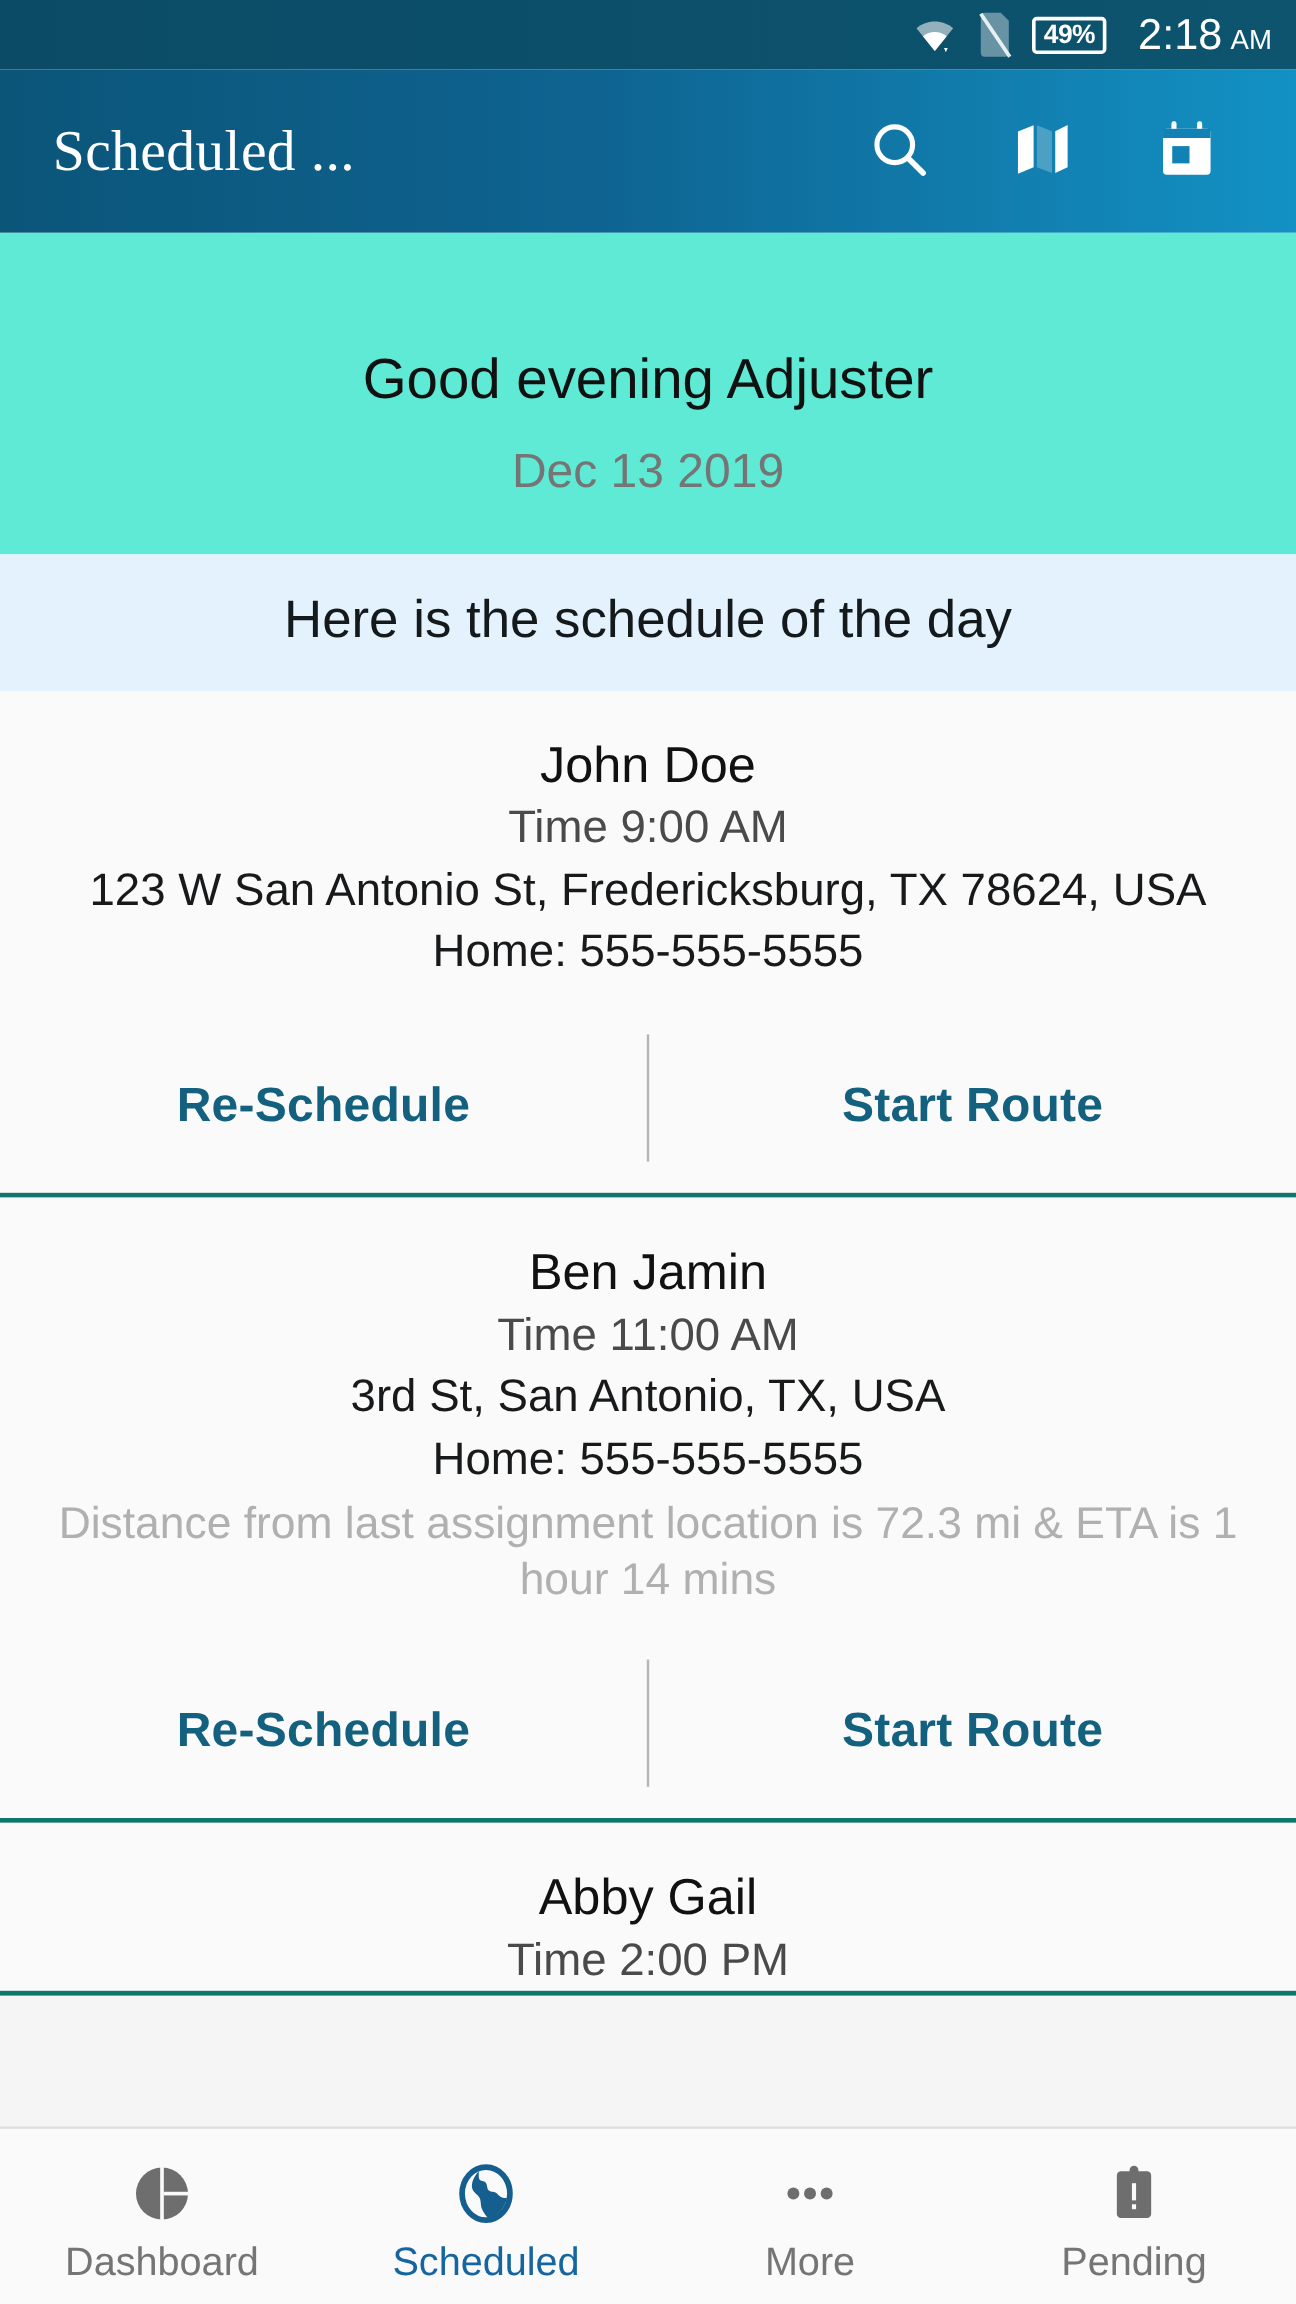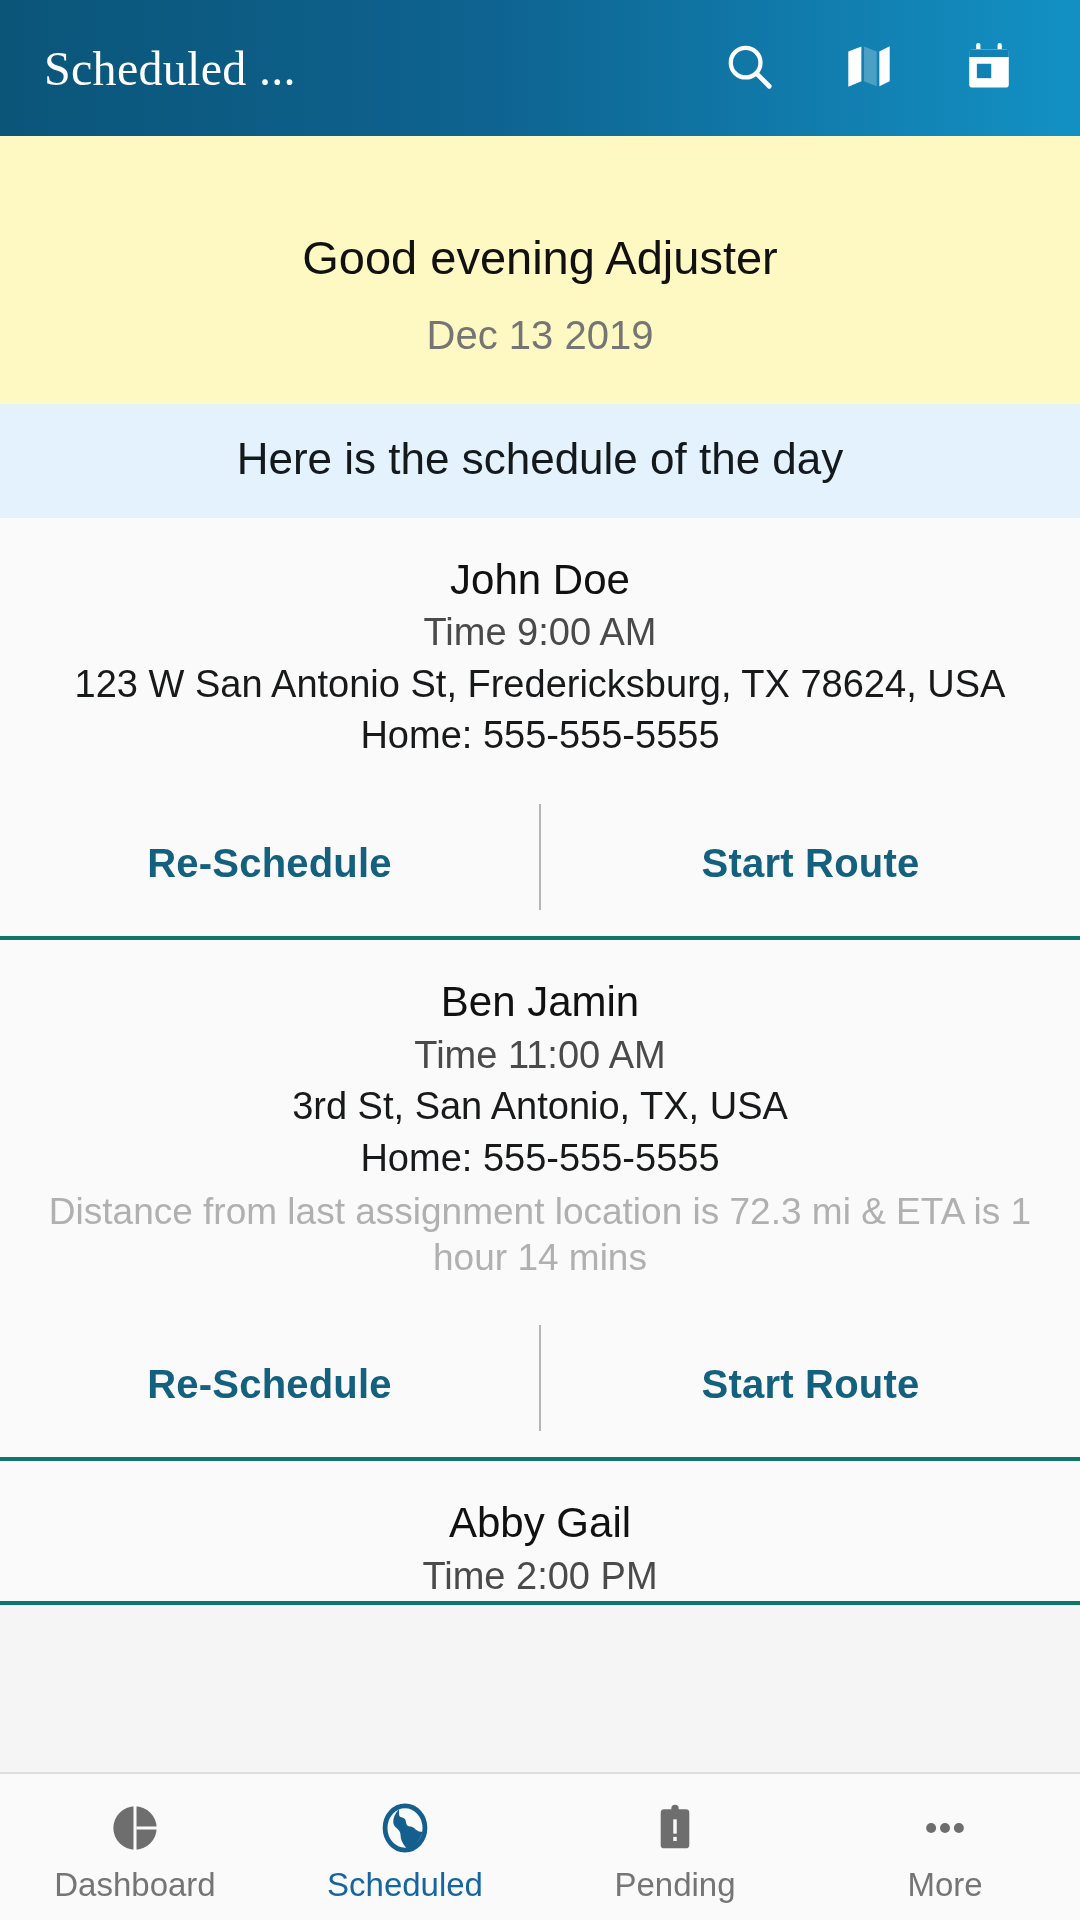--- a/index.html
+++ b/index.html
@@ -86,21 +86,21 @@
   .app-action {
     width: 62px;
     height: 62px;
     display: flex;
     align-items: center;
     justify-content: center;
   }
 
   
   .greeting-block {
-    background: #fef9c3;
+    background: #5eead4;
     padding-top: 96px;
     padding-bottom: 46px;
     text-align: center;
   }
   .greeting-title {
     font-size: 47px;
     color: #111111;
     font-weight: 400;
     line-height: 1.12;
   }
@@ -223,20 +223,46 @@
     color: #757575;
     line-height: 1;
   }
   .nav-item.active .nav-label { color: #1565a0; }
 </style>
 </head>
 <body>
 
 <div id="screen">
 
+  <div class="status-bar">
+    <div class="status-icons">
+
+      <span class="sb-icon">
+        <svg width="38" height="34" viewBox="0 0 24 24">
+          <path d="M12 21.5 L1.2 8.2 C4.2 5.6 8 4.2 12 4.2 C16 4.2 19.8 5.6 22.8 8.2 Z" fill="#ffffff" opacity="0.55"></path>
+          <path d="M12 21.5 L5.0 12.9 C7.0 11.3 9.4 10.4 12 10.4 C14.6 10.4 17 11.3 19 12.9 Z" fill="#ffffff"></path>
+          <path d="M17.4 19.8 L19.6 19.8 L18.5 22.3 Z" fill="#ffffff"></path>
+        </svg>
+      </span>
+
+      <span class="sb-icon">
+        <svg width="30" height="40" viewBox="0 0 18 24">
+          <path d="M4 1 H12 L16 5 V21 a2 2 0 0 1 -2 2 H4 a2 2 0 0 1 -2 -2 V3 a2 2 0 0 1 2 -2 Z" fill="#ffffff" opacity="0.38"></path>
+          <line x1="2" y1="1.5" x2="16.5" y2="23" stroke="#ffffff" stroke-width="1.9" opacity="0.85"></line>
+        </svg>
+      </span>
+
+      <span class="battery-pill">49%</span>
+
+      <span class="clock">
+        <span>2:18</span>
+        <span class="ampm">AM</span>
+      </span>
+    </div>
+  </div>
 
   <div class="app-bar">
     <div class="app-title">Scheduled ...</div>
 
     <div class="app-actions">
 
       <div class="app-action">
         <span>
           <svg width="54" height="54" viewBox="0 0 24 24">
             <circle cx="10.5" cy="10.5" r="6.6" fill="none" stroke="#ffffff" stroke-width="1.9"></circle>
@@ -330,35 +356,35 @@
           <ellipse cx="12" cy="12" rx="9.2" ry="10.2" fill="none" stroke="#155f8f" stroke-width="2.2"></ellipse>
           <path d="M9.2 3.4 C7.4 5.4 6.4 7.6 6.6 9.6 C6.8 11.4 8.4 12.0 9.4 13.4 C10.2 14.6 9.8 16.2 10.4 17.8 C10.9 19.1 11.9 20.4 12.9 21.5 C16.6 20.8 19.4 17.3 20.1 13.6 C18.6 14.1 17.2 13.1 16.2 12.0 C15.2 10.9 14.0 11.6 13.1 10.8 C12.2 10.0 12.7 8.4 11.7 7.6 C10.8 6.9 9.6 7.3 9.3 6.1 C9.1 5.2 9.3 4.2 9.2 3.4 Z" fill="#155f8f"></path>
         </svg>
       </span>
       <span class="nav-label">Scheduled</span>
     </div>
 
     <div class="nav-item">
       <span class="nav-icon">
         <svg width="52" height="52" viewBox="0 0 24 24">
+          <circle cx="5.6" cy="12" r="2.3" fill="#6e6e6e"></circle>
+          <circle cx="12" cy="12" r="2.3" fill="#6e6e6e"></circle>
+          <circle cx="18.4" cy="12" r="2.3" fill="#6e6e6e"></circle>
+        </svg>
+      </span>
+      <span class="nav-label">More</span>
+    </div>
+
+    <div class="nav-item">
+      <span class="nav-icon">
+        <svg width="52" height="52" viewBox="0 0 24 24">
           <rect x="5.4" y="3.4" width="13.2" height="18" rx="1.6" fill="#6e6e6e"></rect>
           <circle cx="12" cy="3.0" r="1.7" fill="#6e6e6e"></circle>
           <rect x="11.2" y="8.0" width="1.6" height="6.6" fill="#fafafa"></rect>
           <rect x="11.2" y="16.1" width="1.6" height="1.9" fill="#fafafa"></rect>
         </svg>
       </span>
       <span class="nav-label">Pending</span>
     </div>
 
-    <div class="nav-item">
-      <span class="nav-icon">
-        <svg width="52" height="52" viewBox="0 0 24 24">
-          <circle cx="5.6" cy="12" r="2.3" fill="#6e6e6e"></circle>
-          <circle cx="12" cy="12" r="2.3" fill="#6e6e6e"></circle>
-          <circle cx="18.4" cy="12" r="2.3" fill="#6e6e6e"></circle>
-        </svg>
-      </span>
-      <span class="nav-label">More</span>
-    </div>
-
   </div>
 
 </div>
 
 </body></html>

